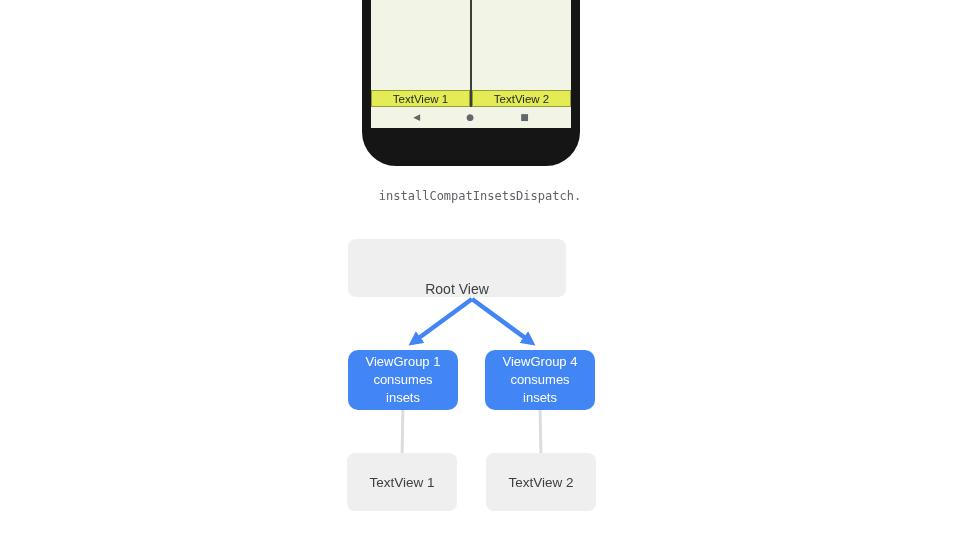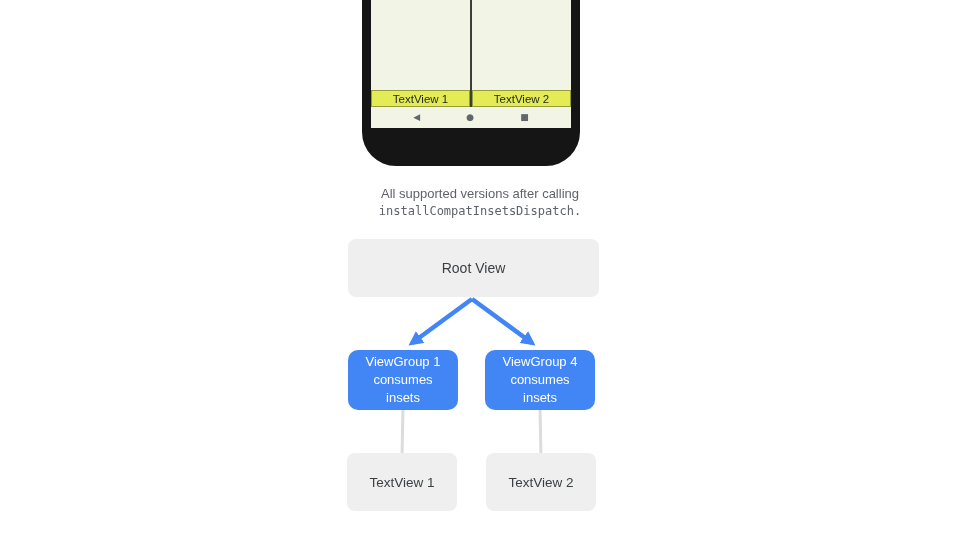--- a/index.html
+++ b/index.html
@@ -32,21 +32,21 @@
                    font-family:"DejaVu Sans Mono", monospace; }
 
   
   svg.edges { position:absolute; left:0; top:0; width:960px; height:540px;
               pointer-events:none; }
   .node { position:absolute; display:flex; flex-direction:column;
           align-items:center; justify-content:center; text-align:center; }
   .node-gray { background:#efefef; border-radius:8px; color:#3c4043; }
   .node-blue { background:#4285f4; border-radius:10px; color:#ffffff;
                font-size:13px; line-height:1.38; }
-  .root-node { left:348px; top:239px; width:251px; height:58px; font-size:14px; }
+  .root-node { left:348px; top:239px; width:218px; height:58px; font-size:14px;justify-content:flex-end; }
   .vg1-node  { left:348px; top:350px; width:110px; height:60px; }
   .vg2-node  { left:485px; top:350px; width:110px; height:60px; }
   .tv1-node  { left:347px; top:453px; width:110px; height:58px; font-size:13.5px; }
   .tv2-node  { left:486px; top:453px; width:110px; height:58px; font-size:13.5px; }
 </style>
 </head>
 <body>
 
 <div class="phone">
   <div class="phone-screen">
@@ -59,21 +59,20 @@
     </div>
     <div class="nav-bar">
       <span class="nav-icon">◀</span>
       <span class="nav-icon">●</span>
       <span class="nav-icon">■</span>
     </div>
   </div>
 </div>
 
 <div class="caption">
-  <div class="caption-line1">All supported versions after calling</div>
   <div class="caption-line2"><span>installCompatInsetsDispatch</span><span>.</span></div>
 </div>
 
 <svg class="edges" viewBox="0 0 960 540">
   <defs>
     <marker id="arrowhead" viewBox="0 0 10 10" refX="7" refY="5" markerWidth="3.2" markerHeight="3.2" orient="auto-start-reverse">
       <path d="M0,0 L10,5 L0,10 z" fill="#4285f4"></path>
     </marker>
   </defs>
   <line x1="403" y1="406" x2="402" y2="458" stroke="#dadce0" stroke-width="3"></line>

